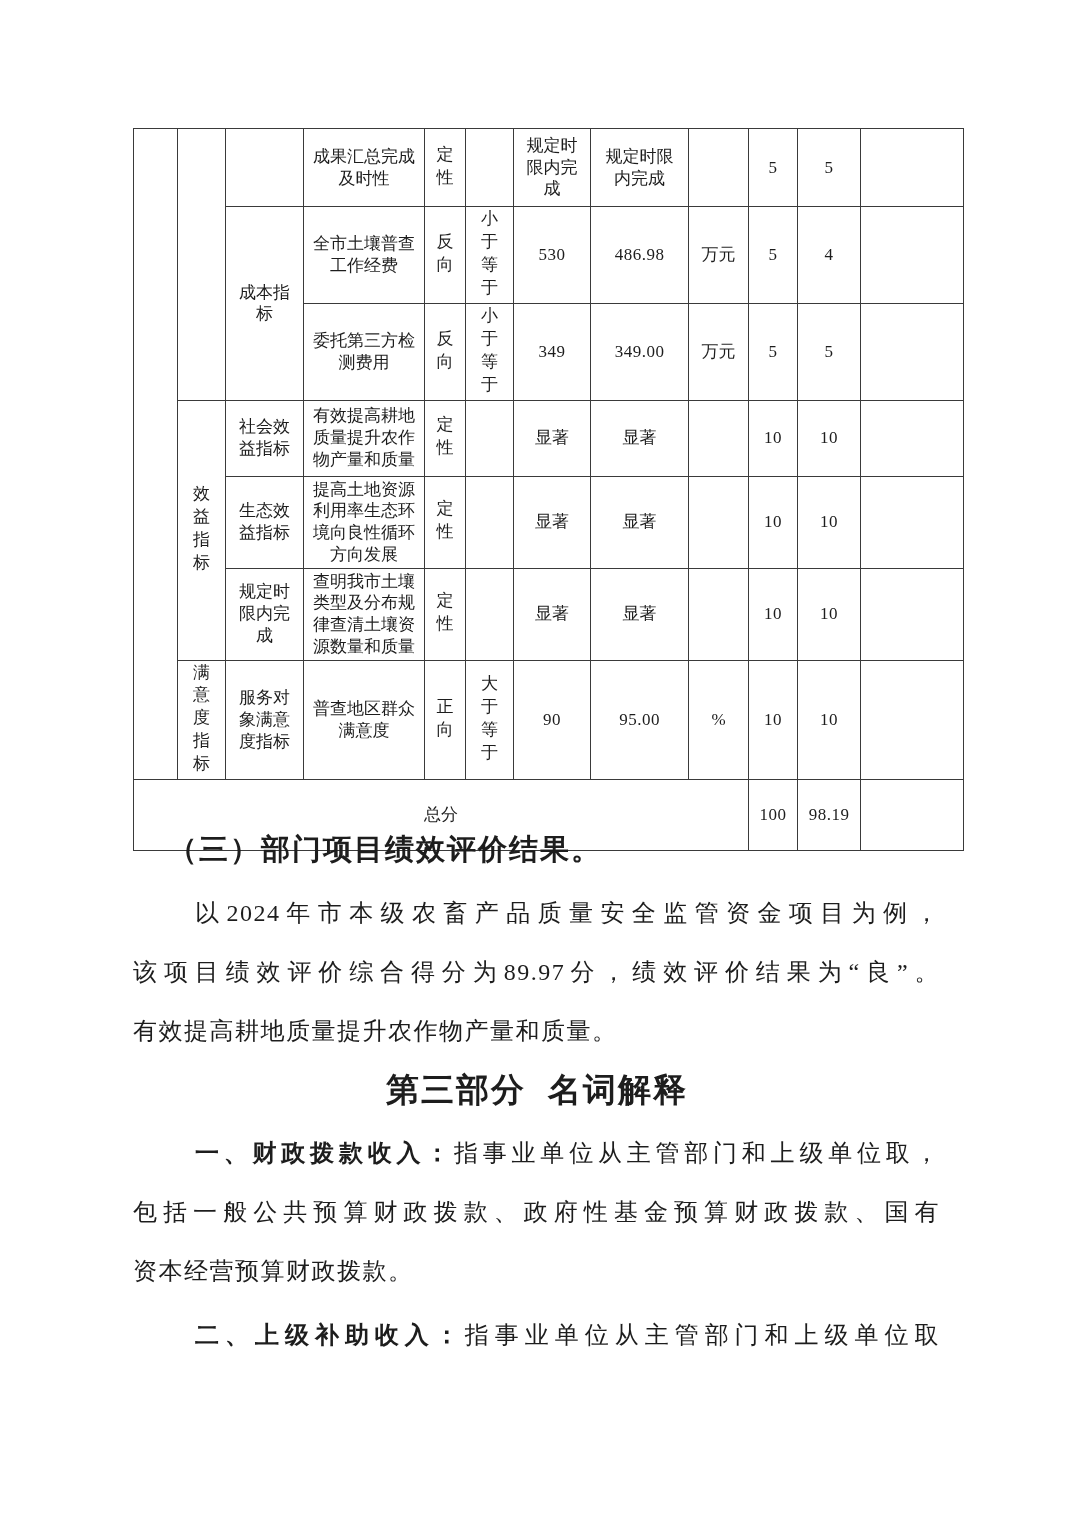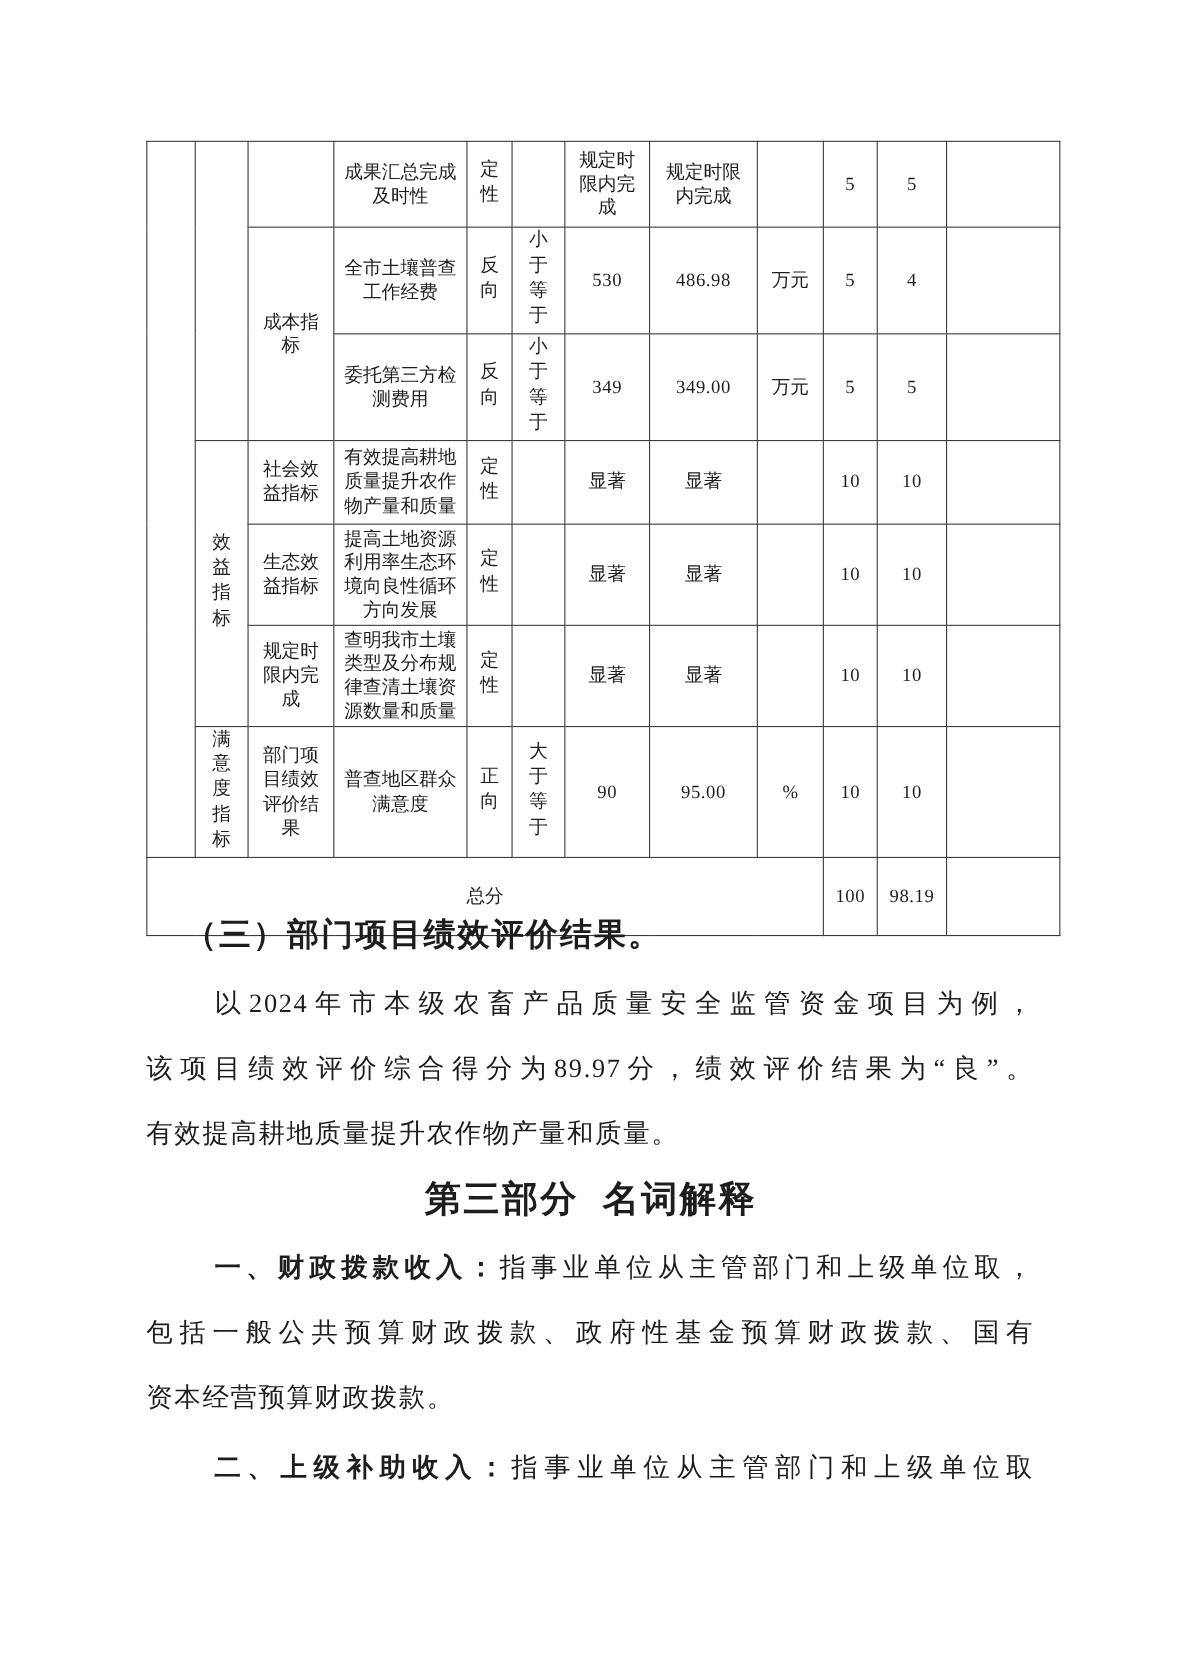--- a/index.html
+++ b/index.html
@@ -177,21 +177,21 @@
         <td></td>
         <td>显著</td>
         <td>显著</td>
         <td></td>
         <td class="num">10</td>
         <td class="num">10</td>
         <td></td>
       </tr>
       <tr style="height:106px">
         <td><span class="onecol">满意度指标</span></td>
-        <td>部门项目绩效评价结果</td>
+        <td>服务对象满意度指标</td>
         <td>普查地区群众满意度</td>
         <td><span class="onecol">正向</span></td>
         <td><span class="onecol">大于等于</span></td>
         <td class="num">90</td>
         <td class="num">95.00</td>
         <td>%</td>
         <td class="num">10</td>
         <td class="num">10</td>
         <td></td>
       </tr>

